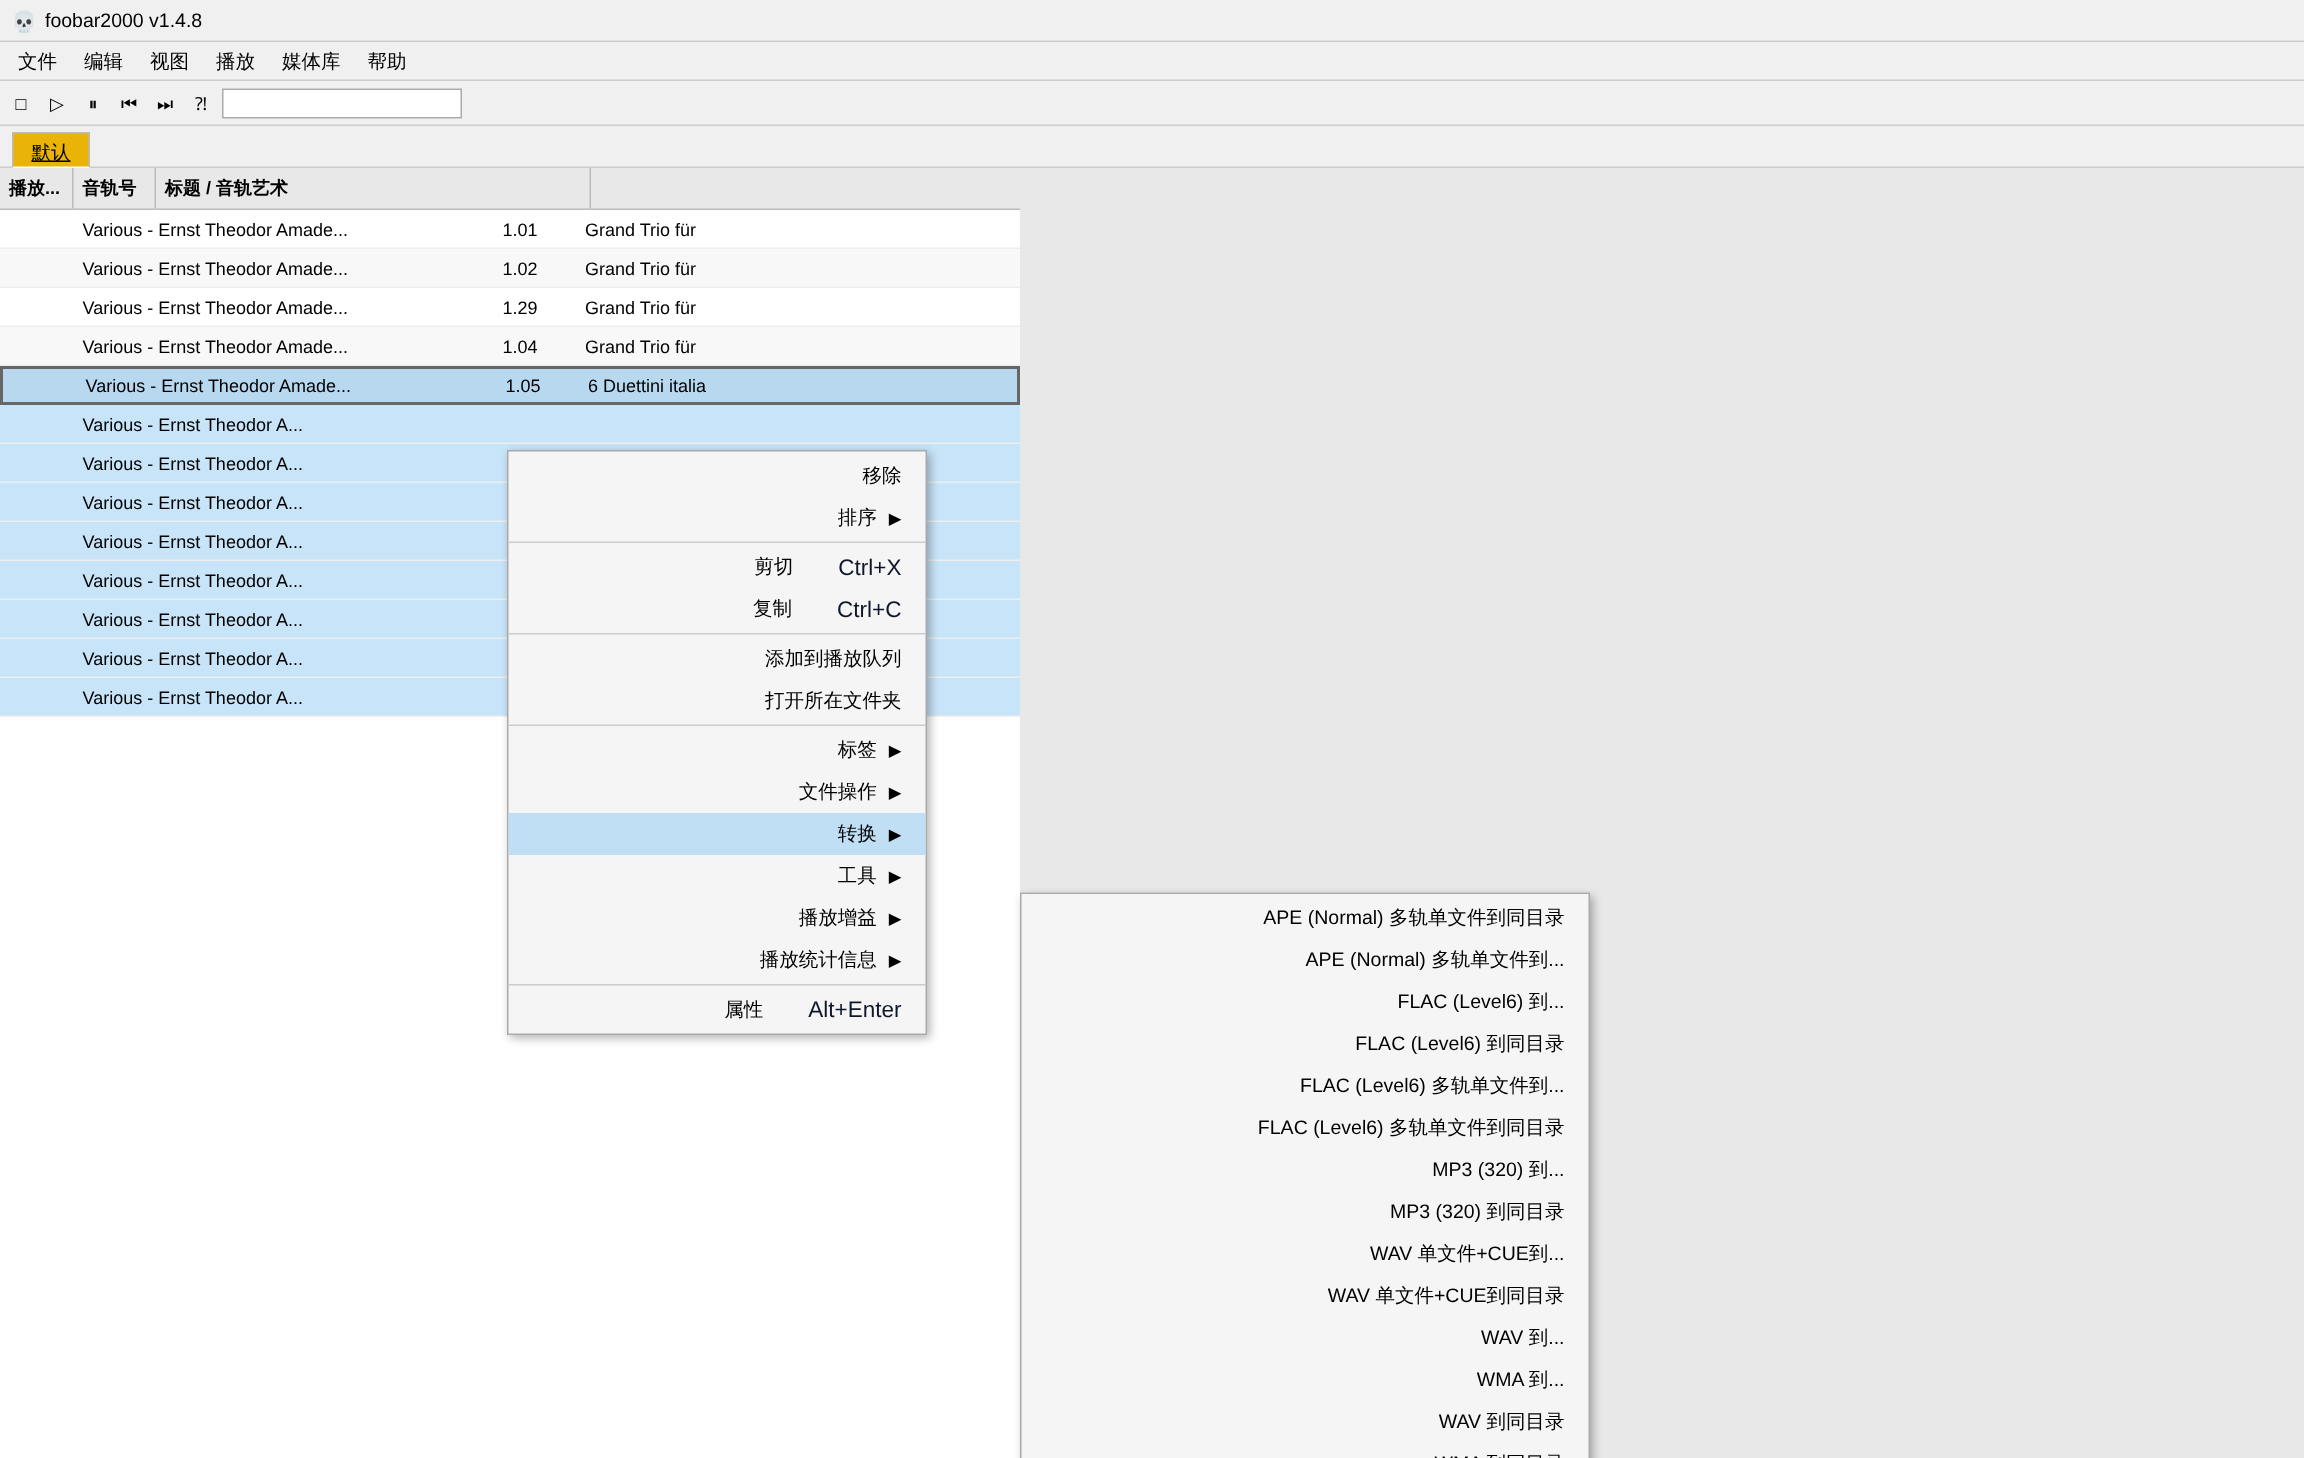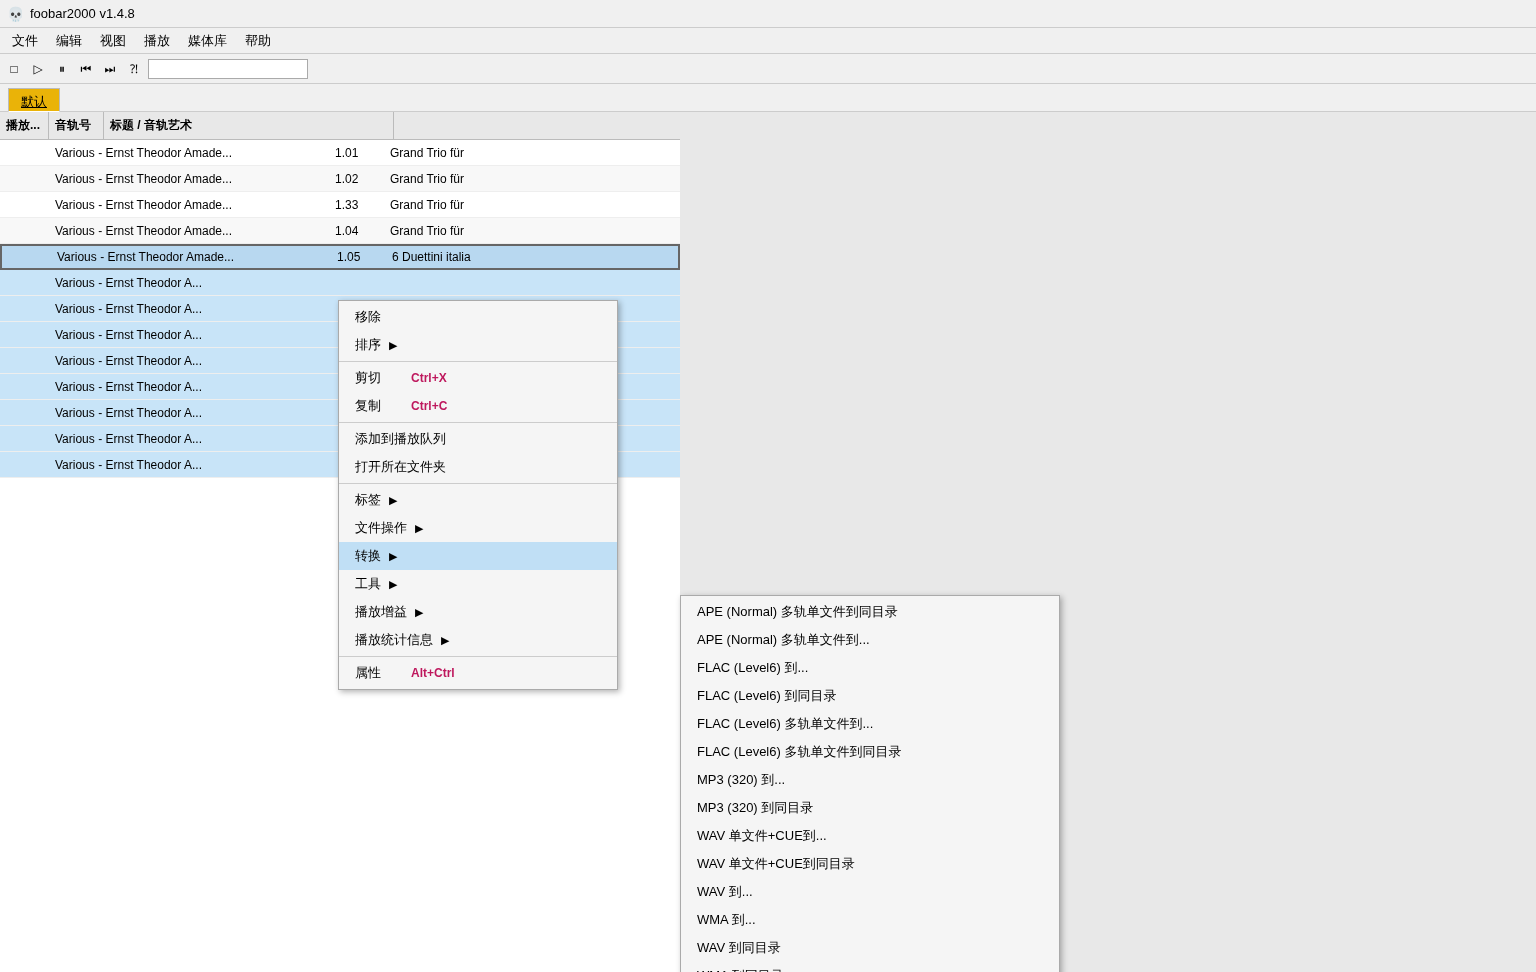--- a/index.html
+++ b/index.html
@@ -152,25 +152,25 @@
       min-width: 280px;
       z-index: 100;
       padding: 2px 0;
     }
     .cm-item {
       padding: 5px 16px 5px 16px;
       font-size: 13px;
       cursor: pointer;
       display: flex;
       align-items: center;
-      justify-content: flex-start;
+      justify-content: flex-end;
       white-space: nowrap;
     }
     .cm-item.active { background: #c0dff5; }
-    .cm-item .shortcut { color: #be185d; font-size: 12px; margin-left: 30px; font-weight: bold; }
+    .cm-item .shortcut { color: #0f172a; font-size: 15px; margin-left: 30px; }
     .cm-item .arrow { margin-left: 8px; font-size: 11px; }
     .cm-separator { height: 1px; background: #ccc; margin: 2px 0; }
 
     
     .context-submenu {
       position: absolute;
       top: 595px;
       left: 680px;
       background: #f5f5f5;
       border: 1px solid #aaa;
@@ -237,21 +237,21 @@
   </div>
       <div class="track-row">
     <div class="track-cell col-play"></div>
     <div class="track-cell col-artist">Various - Ernst Theodor Amade...</div>
     <div class="track-cell col-track">1.02</div>
     <div class="track-cell col-title">Grand Trio für</div>
   </div>
       <div class="track-row">
     <div class="track-cell col-play"></div>
     <div class="track-cell col-artist">Various - Ernst Theodor Amade...</div>
-    <div class="track-cell col-track">1.33</div>
+    <div class="track-cell col-track">1.29</div>
     <div class="track-cell col-title">Grand Trio für</div>
   </div>
       <div class="track-row">
     <div class="track-cell col-play"></div>
     <div class="track-cell col-artist">Various - Ernst Theodor Amade...</div>
     <div class="track-cell col-track">1.04</div>
     <div class="track-cell col-title">Grand Trio für</div>
   </div>
       <div class="track-row highlighted">
     <div class="track-cell col-play"></div>
@@ -376,21 +376,21 @@
     <div class="cm-item">
       <span>播放统计信息</span>
       <span style="display:flex;gap:4px;">
         <span class="arrow">▶</span>
       </span>
     </div>
     <div class="cm-separator"></div>
     <div class="cm-item">
       <span>属性</span>
       <span style="display:flex;gap:4px;">
-        <span class="shortcut">Alt+Ctrl</span>
+        <span class="shortcut">Alt+Enter</span>
       </span>
     </div>
   </div>
 
 <div class="context-submenu" id="convert-submenu">
     <div class="cm-item">
       <span>APE (Normal) 多轨单文件到同目录</span>
     </div>
     <div class="cm-item">
       <span>APE (Normal) 多轨单文件到...</span>

